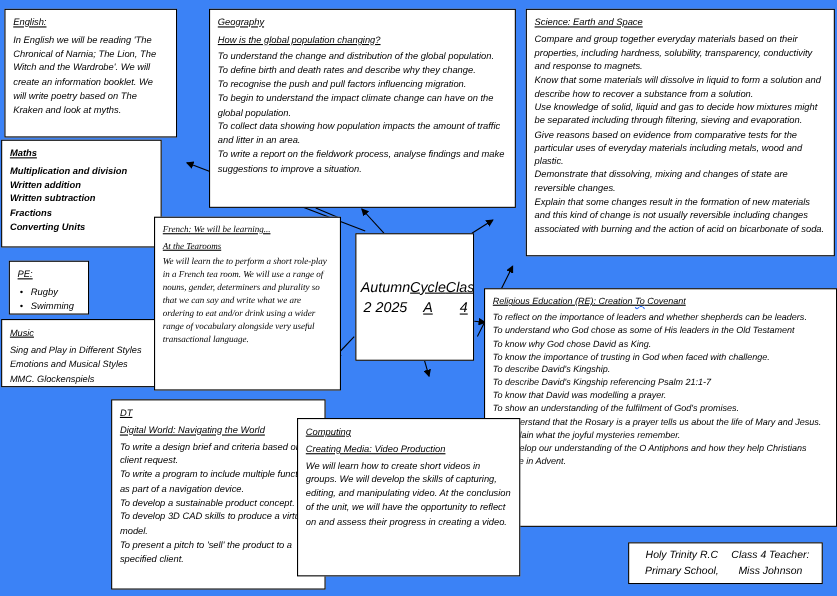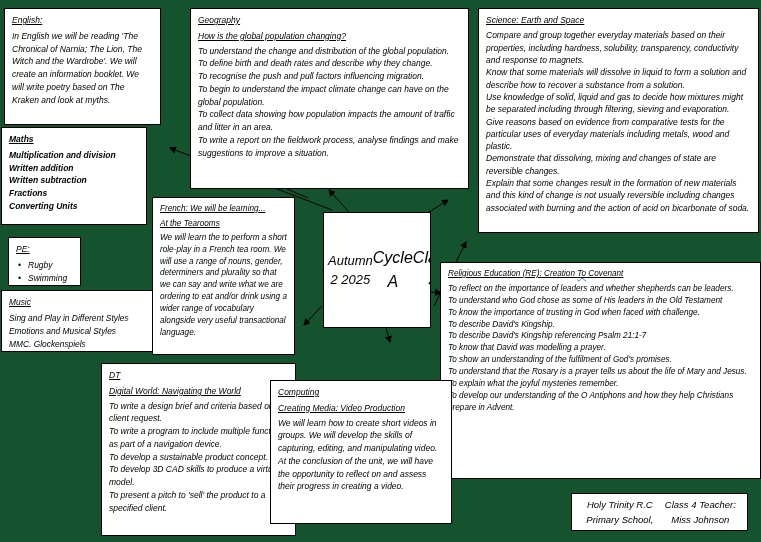--- a/index.html
+++ b/index.html
@@ -1,38 +1,38 @@
 <!DOCTYPE html>
 <html><head>
 <meta charset="utf-8">
 <style>
   html,body{margin:0;padding:0;background:#e8e8e8;}
   .page{
-    position:relative;width:761px;height:542px;background:#14532d;
+    position:relative;width:761px;height:542px;background:#3b82f6;
     font-family:"Liberation Sans",sans-serif;font-style:italic;color:#000;
     overflow:hidden;margin:0 auto;
   }
   .connectors{position:absolute;left:0;top:0;z-index:1;}
   .box{
     position:absolute;z-index:2;background:#fff;border:1.5px solid #000;
     box-sizing:border-box;padding:5px 7px;font-size:8.5px;line-height:1.5;
     overflow:hidden;
   }
   .box-title{text-decoration:underline;margin-bottom:3px;}
   .box-subtitle{text-decoration:underline;margin-bottom:2px;}
   .line{margin:0;}
   .bullet-item{padding-left:12px;position:relative;}
   .bullet-item::before{content:"\2022";position:absolute;left:2px;}
   .squiggle{text-decoration:underline wavy #2b6cff;text-decoration-skip-ink:none;}
   .center-box{
     display:flex;flex-direction:row;align-items:center;justify-content:space-between;
     text-align:center;padding:7px 4px;border-width:1.5px;
   }
   .center-line1{font-size:13px;}
-  .center-line2,.center-line3{font-size:16px;}
+  .center-line2,.center-line3{font-size:13px;text-decoration:underline;}
   .school-box{
     display:flex;flex-direction:row;align-items:center;justify-content:center;
     text-align:center;font-size:9.5px;line-height:1.6;
   }
   .f-small{font-size:8.2px;line-height:1.45;}
   .music-box{font-size:8.4px;line-height:1.55;}
 </style>
 </head>
 <body>
 
@@ -105,21 +105,21 @@
     <div>
         <div class="line">To understand the change and distribution of the global population.</div>
         <div class="line">To define birth and death rates and describe why they change.</div>
         <div class="line">To recognise the push and pull factors influencing migration.</div>
         <div class="line">To begin to understand the impact climate change can have on the global population.</div>
         <div class="line">To collect data showing how population impacts the amount of traffic and litter in an area.</div>
         <div class="line">To write a report on the fieldwork process, analyse findings and make suggestions to improve a situation.</div>
       </div>
   </div>
 
-  <div class="box f-small" style="left:152px;top:197px;width:143px;height:158px;">
+  <div class="box f-small" style="left:140px;top:197px;width:170px;height:158px;font-family:Liberation Serif, serif;">
     <div class="box-title">French: We will be learning...</div>
     <div class="box-subtitle">At the Tearooms</div>
     <div class="line">We will learn the to perform a short role-play in a French tea room. We will use a range of nouns, gender, determiners and plurality so that we can say and write what we are ordering to eat and/or drink using a wider range of vocabulary alongside very useful transactional language.</div>
   </div>
 
   <div class="box center-box" style="left:323px;top:212px;width:108px;height:116px;">
     <div class="center-line1">Autumn 2 2025</div>
     <svg width="42" height="42" viewBox="0 0 42 42">
       <circle cx="21" cy="21" r="20" fill="#9e1d1d" stroke="#7a1414" stroke-width="1"></circle>
       <circle cx="21" cy="21" r="14" fill="none" stroke="#bfbfbf" stroke-width="0.7"></circle>
@@ -147,32 +147,33 @@
         <div class="line">Demonstrate that dissolving, mixing and changes of state are reversible changes.</div>
         <div class="line">Explain that some changes result in the formation of new materials and this kind of change is not usually reversible including changes associated with burning and the action of acid on bicarbonate of soda.</div>
       </div>
   </div>
 
   <div class="box f-small" style="left:440px;top:262px;width:321px;height:217px;">
     <div class="box-title"><span>Religious Education (RE): Creation </span><span class="squiggle">To</span><span> Covenant</span></div>
     <div>
         <div class="line">To reflect on the importance of leaders and whether shepherds can be leaders.</div>
         <div class="line">To understand who God chose as some of His leaders in the Old Testament</div>
+        <div class="line">To know why God chose David as King.</div>
         <div class="line">To know the importance of trusting in God when faced with challenge.</div>
         <div class="line">To describe David's Kingship.</div>
         <div class="line">To describe David's Kingship referencing Psalm 21:1-7</div>
         <div class="line">To know that David was modelling a prayer.</div>
         <div class="line">To show an understanding of the fulfilment of God's promises.</div>
         <div class="line">To understand that the Rosary is a prayer tells us about the life of Mary and Jesus.</div>
         <div class="line">To explain what the joyful mysteries remember.</div>
         <div class="line">To develop our understanding of the O Antiphons and how they help Christians prepare in Advent.</div>
       </div>
   </div>
 
-  <div class="box" style="left:270px;top:380px;width:182px;height:144px;">
+  <div class="box" style="left:270px;top:380px;width:203px;height:144px;">
     <div class="box-title">Computing</div>
     <div class="box-subtitle">Creating Media: Video Production</div>
     <div class="line">We will learn how to create short videos in groups. We will develop the skills of capturing, editing, and manipulating video. At the conclusion of the unit, we will have the opportunity to reflect on and assess their progress in creating a video.</div>
   </div>
 
   <div class="box school-box" style="left:571px;top:493px;width:177px;height:38px;">
     <div>Holy Trinity R.C Primary School,</div>
     <div>Class 4 Teacher: Miss Johnson</div>
   </div>
 

